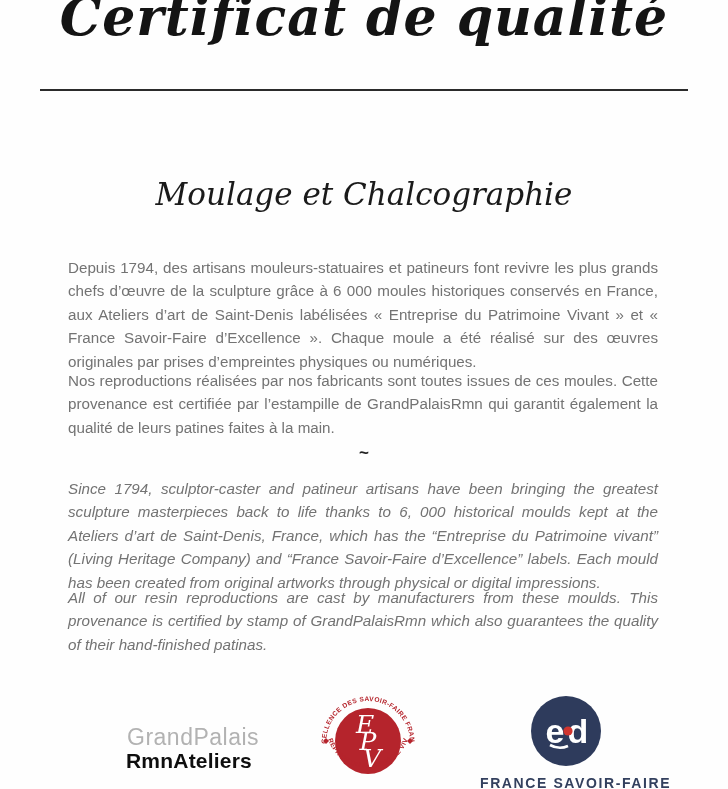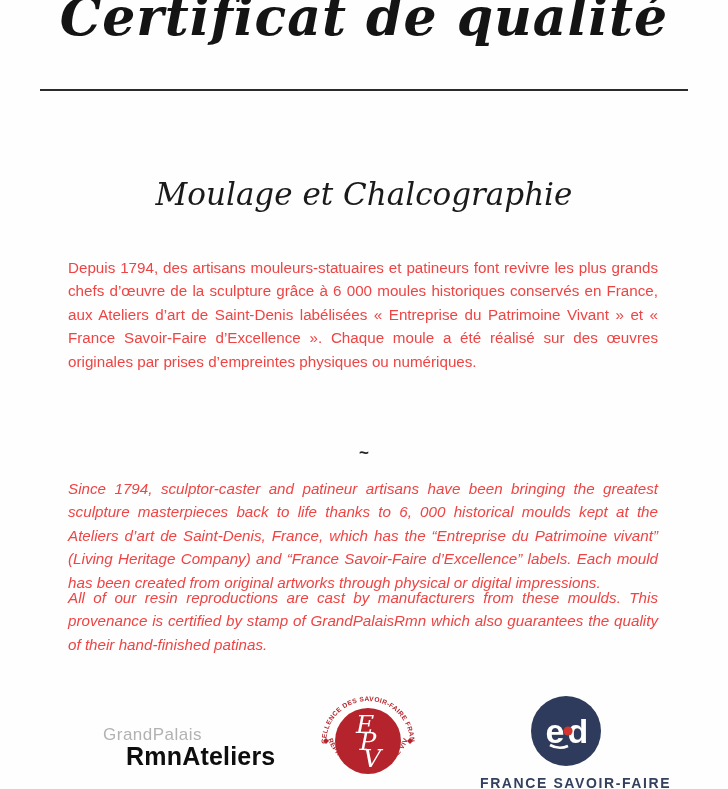--- a/index.html
+++ b/index.html
@@ -60,21 +60,21 @@
   .doc-subtitle.line2 { top: 176px; }
 
   
   .para {
     position: absolute;
     left: 68px;
     width: 590px;
     font-size: 15.2px;
     line-height: 23.4px;
     text-align: justify;
-    color: #ef4444;
+    color: #737373;
   }
   .para.fr1 { top: 256px; }
   .para.fr2 { top: 369px; }
   .para.en  { font-style: italic; font-weight: 500; }
   .para.en1 { top: 477px; }
   .para.en2 { top: 586px; }
   .tilde-sep {
     position: absolute;
     top: 443px;
     left: 0;
@@ -87,26 +87,27 @@
 
   
   .gp-logo {
     position: absolute;
     left: 103px;
     top: 726px;
     line-height: 1;
     white-space: nowrap;
   }
   .gp-line1 {
-    font-size: 17px;
+    font-size: 23px;
     color: #b2b2b2;
     letter-spacing: 0.5px;
+    margin-left: 24px;
   }
   .gp-line2 {
-    font-size: 25px;
+    font-size: 21px;
     font-weight: bold;
     color: #0e0e0e;
     margin-left: 23px;
     margin-top: 1px;
     letter-spacing: 0.2px;
   }
   .epv-logo {
     position: absolute;
     left: 318px;
     top: 691px;
@@ -132,20 +133,21 @@
 
 <div class="page">
 
   <div class="doc-title">Certificat de qualité</div>
 
   <div class="title-rule"></div>
 
   <div class="doc-subtitle line2">Moulage et Chalcographie</div>
 
   <div class="para fr1">Depuis 1794, des artisans mouleurs-statuaires et patineurs font revivre les plus grands chefs d’œuvre de la sculpture grâce à 6 000 moules historiques conservés en France, aux Ateliers d’art de Saint-Denis labélisées « Entreprise du Patrimoine Vivant » et « France Savoir-Faire d’Excellence ». Chaque moule a été réalisé sur des œuvres originales par prises d’empreintes physiques ou numériques.</div>
+  <div class="para fr2">Nos reproductions réalisées par nos fabricants sont toutes issues de ces moules. Cette provenance est certifiée par l’estampille de GrandPalaisRmn qui garantit également la qualité de leurs patines faites à la main.</div>
 
   <div class="tilde-sep">~</div>
 
   <div class="para en en1">Since 1794, sculptor-caster and patineur artisans have been bringing the greatest sculpture masterpieces back to life thanks to 6, 000 historical moulds kept at the Ateliers d’art de Saint-Denis, France, which has the “Entreprise du Patrimoine vivant” (Living Heritage Company) and “France Savoir-Faire d’Excellence” labels. Each mould has been created from original artworks through physical or digital impressions.</div>
   <div class="para en en2">All of our resin reproductions are cast by manufacturers from these moulds. This provenance is certified by stamp of GrandPalaisRmn which also guarantees the quality of their hand-finished patinas.</div>
 
   <div class="gp-logo">
     <div class="gp-line1">GrandPalais</div>
     <div class="gp-line2">RmnAteliers</div>
   </div>

